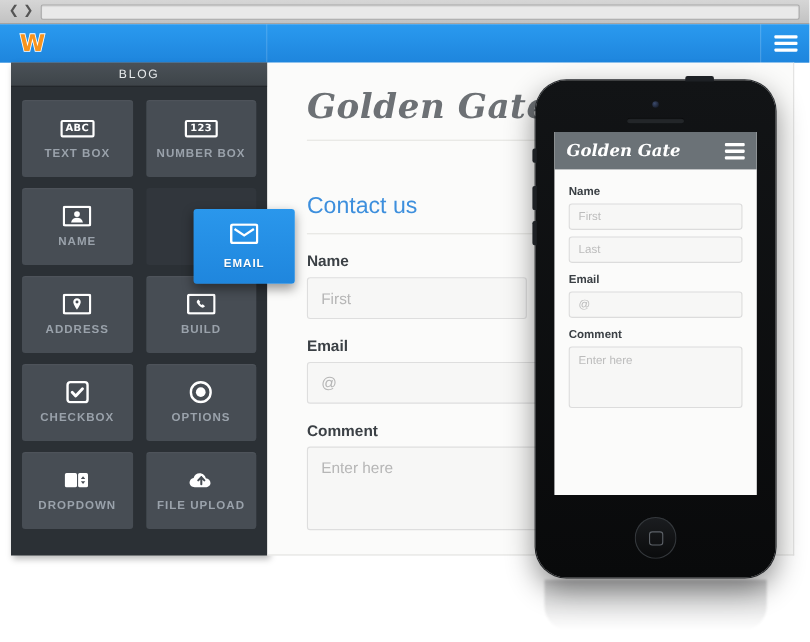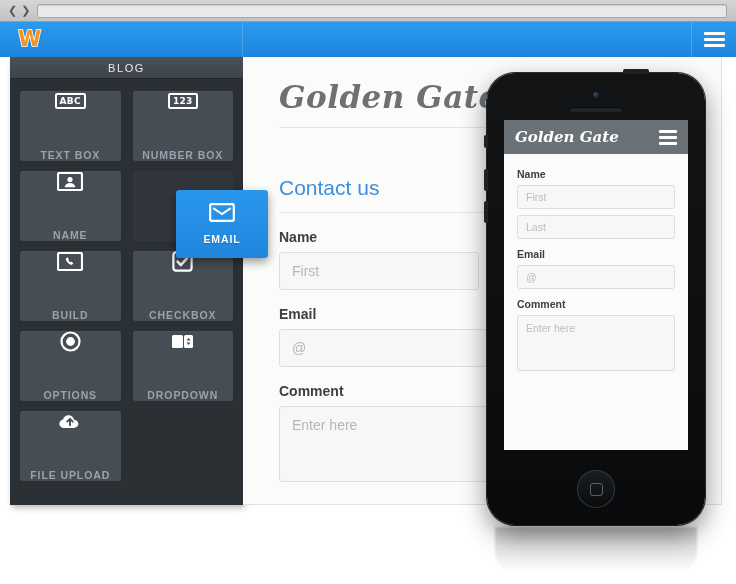--- a/index.html
+++ b/index.html
@@ -66,21 +66,21 @@
     color: #e8ebed; font-size: 11px; font-weight: normal; letter-spacing: 1.6px;
     display: flex; align-items: center; justify-content: center;
     border-bottom: 1px solid #23272b;
   }
   .tile-grid {
     padding: 12px 10px; display: grid; grid-template-columns: 1fr 1fr;
     gap: 10px 12px;
   }
   .tile {
     height: 70px; background: #474d54; border-radius: 3px;
-    display: flex; flex-direction: column; align-items: center; justify-content: space-between;
+    display: flex; flex-direction: column; align-items: center; justify-content: center;
     gap: 7px; cursor: pointer;
     box-shadow: 0 1px 0 rgba(255,255,255,.04) inset;
   }
   .tile.ghost { background: #31363c; box-shadow: none; }
   .tile-label { color: #9aa2ab; font-size: 10.5px; font-weight: bold; letter-spacing: .9px; }
   .tile .ic { width: 26px; height: 20px; display: flex; align-items: center; justify-content: center; }
   .ic-box {
     border: 2px solid #fff; border-radius: 2px; color: #fff;
     font-size: 9px; font-weight: bold; padding: 1px 3px; letter-spacing: .3px;
     font-family: "DejaVu Sans", sans-serif;
@@ -236,20 +236,30 @@
             <rect x="1" y="1" width="24" height="17" rx="1.5" fill="none" stroke="#fff" stroke-width="2.2"></rect>
             <circle cx="13" cy="7.6" r="2.6" fill="#fff"></circle>
             <path d="M7.6 15.2c.6-3 2.8-4.2 5.4-4.2s4.8 1.2 5.4 4.2z" fill="#fff"></path>
           </svg>
         </div>
         <div class="tile-label">NAME</div>
       </div>
 
       <div class="tile ghost"></div>
 
+      <div class="tile">
+        <div class="ic">
+          <svg width="26" height="19" viewBox="0 0 26 19">
+            <rect x="1" y="1" width="24" height="17" rx="1.5" fill="none" stroke="#fff" stroke-width="2.2"></rect>
+            <path d="M13 4.2c-2 0-3.4 1.5-3.4 3.4 0 2.4 3.4 7 3.4 7s3.4-4.6 3.4-7c0-1.9-1.4-3.4-3.4-3.4z" fill="#fff"></path>
+            <circle cx="13" cy="7.5" r="1.35" fill="#474d54"></circle>
+          </svg>
+        </div>
+        <div class="tile-label">ADDRESS</div>
+      </div>
 
       <div class="tile">
         <div class="ic">
           <svg width="26" height="19" viewBox="0 0 26 19">
             <rect x="1" y="1" width="24" height="17" rx="1.5" fill="none" stroke="#fff" stroke-width="2.2"></rect>
             <path d="M9.4 6.1c-.6.7-.7 1.6-.2 2.4.9 1.6 2.3 3 3.9 3.9.8.5 1.7.4 2.4-.2l.9-.9-2.1-1.7-1 .7c-.7-.5-1.4-1.2-1.9-1.9l.7-1-1.8-2.1z" fill="#fff"></path>
           </svg>
         </div>
         <div class="tile-label">BUILD</div>
       </div>

